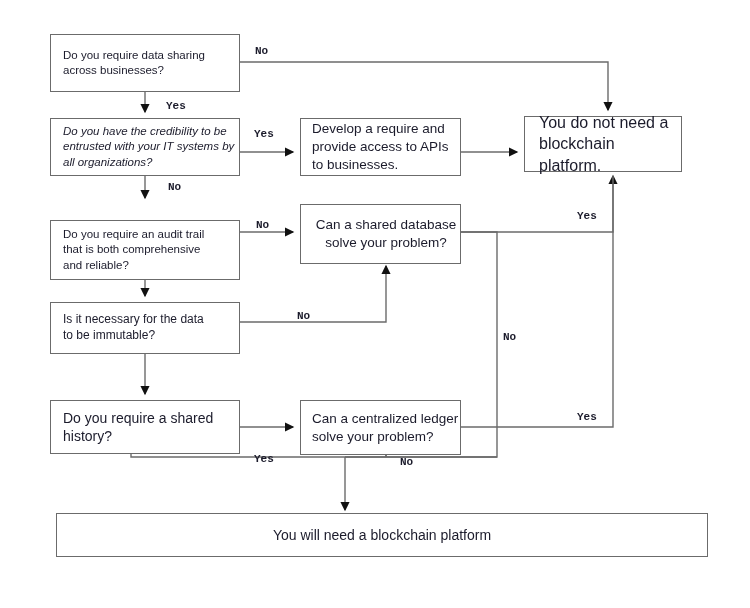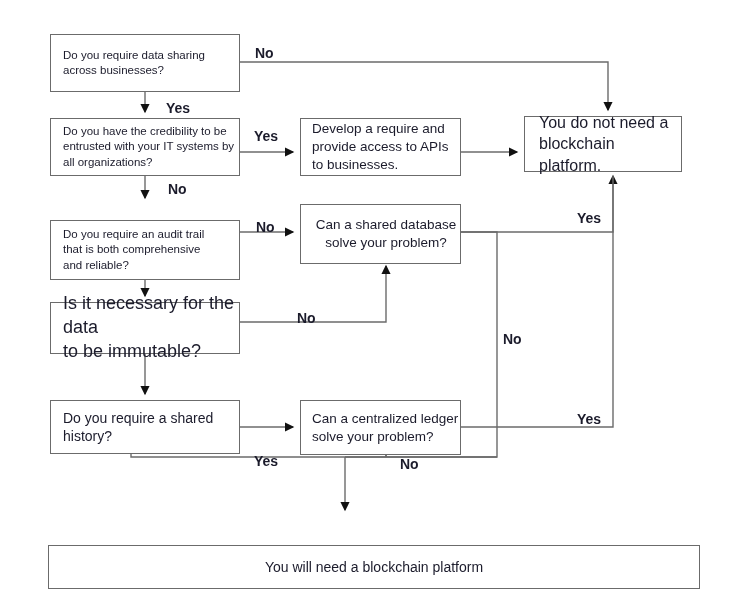--- a/index.html
+++ b/index.html
@@ -32,24 +32,25 @@
     white-space:pre-line;
   }
   .node .txt{ display:block; width:100%; }
   .node.left{ padding-left:12px; font-size:11.5px; }
   .node.mid{ padding-left:11px; font-size:13.5px; }
   .node.right{ padding-left:14px; font-size:16px; }
   .node.final{ justify-content:center; font-size:14px; padding:0; }
   .node.final .txt{ text-align:center; }
   .edge-label{
     position:absolute;
-    font-size:14px;
+    font-size:11px;
     font-weight:bold;
     color:#1b1b2b;
     white-space:nowrap;
+    font-family:Liberation Mono, monospace;
   }
   .wire{ stroke:#6b6b6b; stroke-width:1.4; fill:none; }
   .arrowhead{ fill:#111111; }
 </style>
 </head>
 <body>
 
 <div id="canvas">
 
   <svg id="wires" viewBox="0 0 750 608" xmlns="http://www.w3.org/2000/svg">
@@ -93,33 +94,33 @@
     <path class="wire" d="M 386 455 L 386 457"></path>
 
     <path class="wire" d="M 345 457 L 345 510" marker-end="url(#ah)"></path>
   </svg>
 
   <div class="node left" style="left:50px; top:34px; width:190px; height:58px;">
     <span class="txt">Do you require data sharing
  across businesses?</span>
   </div>
 
-  <div class="node left" style="left:50px; top:118px; width:190px; height:58px;">
+  <div class="node left" style="left:50px; top:118px; width:190px; height:58px;font-style:italic;">
     <span class="txt">Do you have the credibility to be
  entrusted with your IT systems by
 all organizations?</span>
   </div>
 
   <div class="node left" style="left:50px; top:220px; width:190px; height:60px;">
     <span class="txt">Do you require an audit trail
 that is both comprehensive
  and reliable?</span>
   </div>
 
-  <div class="node left" style="left:50px; top:302px; width:190px; height:52px; font-size:18px;">
+  <div class="node left" style="left:50px; top:302px; width:190px; height:52px; font-size:12px;">
     <span class="txt">Is it necessary for the data
  to be immutable?</span>
   </div>
 
   <div class="node left" style="left:50px; top:400px; width:190px; height:54px; font-size:14px;">
     <span class="txt">Do you require a shared
  history?</span>
   </div>
 
   <div class="node mid" style="left:300px; top:118px; width:161px; height:58px;">
@@ -136,21 +137,21 @@
   <div class="node mid" style="left:300px; top:400px; width:161px; height:55px;">
     <span class="txt">Can a centralized ledger
 solve your problem?</span>
   </div>
 
   <div class="node right" style="left:524px; top:116px; width:158px; height:56px;">
     <span class="txt">You do not need a
 blockchain platform.</span>
   </div>
 
-  <div class="node final" style="left:48px; top:513px; width:652px; height:44px;margin-top:32px;">
+  <div class="node final" style="left:56px; top:513px; width:652px; height:44px;">
     <span class="txt">You will need a blockchain platform</span>
   </div>
 
   <div class="edge-label" style="left:255px; top:45px;">No</div>
   <div class="edge-label" style="left:166px; top:100px;">Yes</div>
   <div class="edge-label" style="left:254px; top:128px;">Yes</div>
   <div class="edge-label" style="left:168px; top:181px;">No</div>
   <div class="edge-label" style="left:256px; top:219px;">No</div>
   <div class="edge-label" style="left:297px; top:310px;">No</div>
   <div class="edge-label" style="left:577px; top:210px;">Yes</div>

